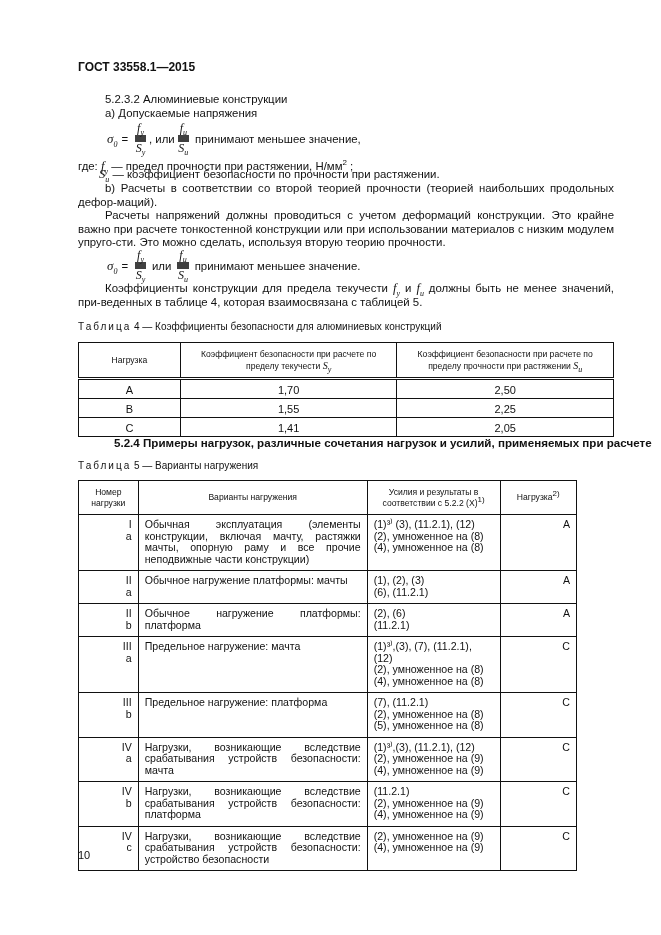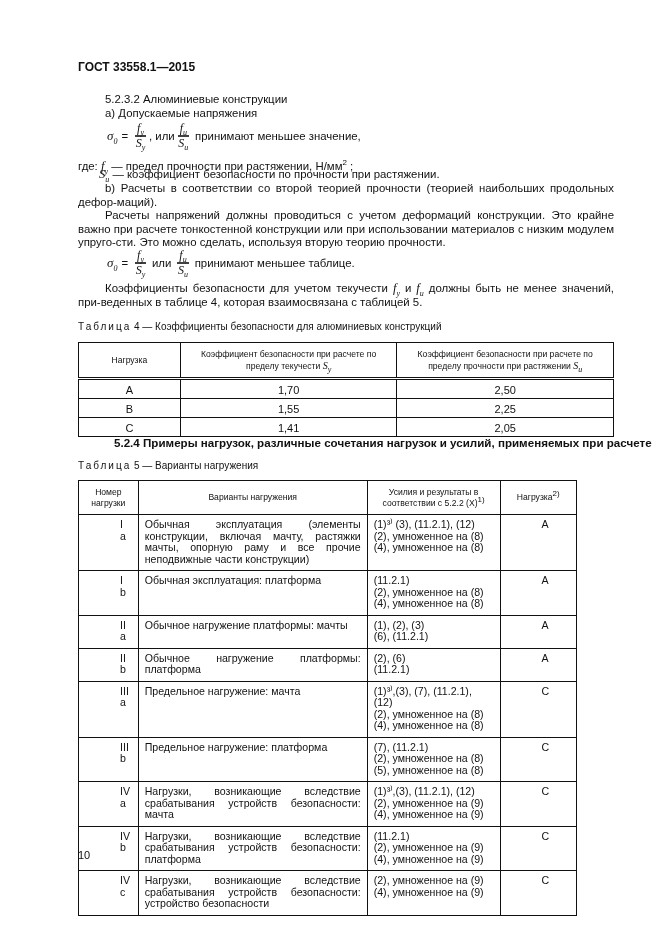--- a/index.html
+++ b/index.html
@@ -6,36 +6,36 @@
   body { width: 661px; height: 935px; position: relative; overflow: hidden;
          font-family: "Liberation Sans", sans-serif; color: #111; }
   .abs { position: absolute; }
   .doc-header { left: 78px; top: 60px; font-size: 12px; font-weight: bold; }
   .p { font-size: 11.4px; line-height: 13.5px; white-space: nowrap; }
   .ind { left: 105px; }
   .full { left: 78px; width: 536px; white-space: normal; text-align: justify; }
   .formula { font-size: 11.4px; display: flex; align-items: center; white-space: nowrap; }
   .frac { display: inline-flex; flex-direction: column; align-items: center; margin: 0 3px;
           font-style: italic; font-family: "Liberation Serif", serif; font-size: 12px; line-height: 13px; }
-  .frac .num { border-bottom: 2px solid #404040; padding: 0 2px; text-align: right; }
+  .frac .num { border-bottom: 7px solid #404040; padding: 0 2px; text-align: right; }
   .sym { font-family: "Liberation Serif", serif; font-style: italic; font-size: 13px; }
   sub, sup { font-size: 8px; line-height: 0; }
   .it { font-family: "Liberation Serif", serif; font-style: italic; font-size: 12.5px; }
   .caption { left: 78px; font-size: 10px; }
   .caption .sp { letter-spacing: 2px; }
   table { border-collapse: collapse; position: absolute; font-size: 10.5px; }
   td, th { border: 1.2px solid #111; vertical-align: top; }
   .t4 { left: 78px; top: 342px; width: 536px; }
   .t4 th { font-weight: normal; font-size: 8.6px; text-align: center; vertical-align: middle; height: 30px; padding: 2px 4px; line-height: 11px; }
   .t4 thead tr th { border-bottom: 3px double #111; }
   .t4 td { text-align: center; height: 17px; padding: 1px 0 0 0; font-size: 11px; vertical-align: middle; }
   .t5 { left: 78px; top: 480px; width: 499px; }
   .t5 th { font-weight: normal; font-size: 8.6px; text-align: center; vertical-align: middle; height: 31px; padding: 1px 3px; line-height: 11px; }
   .t5 td { font-size: 10.6px; line-height: 11.5px; padding: 4px 6px 5px 6px; }
-  .t5 td.c { text-align: left; padding-left: 41px; }
+  .t5 td.c { text-align: right; padding-left: 41px; }
   .t5 td.desc { text-align: justify; }
   .page-num { left: 78px; top: 849px; font-size: 11px; }
 </style>
 </head>
 <body>
 
 <div class="abs doc-header">ГОСТ 33558.1—2015</div>
 
 <div class="abs p ind" style="top:93px;">5.2.3.2 Алюминиевые конструкции</div>
 <div class="abs p ind" style="top:107px;">а) Допускаемые напряжения</div>
@@ -74,25 +74,25 @@
   <span style="margin:0 4px;">=</span>
   <span class="frac">
     <span class="num"><span>f</span><sub>y</sub></span>
     <span class="den"><span>S</span><sub>y</sub></span>
   </span>
   <span style="margin:0 3px;">или</span>
   <span class="frac">
     <span class="num"><span>f</span><sub>u</sub></span>
     <span class="den"><span>S</span><sub>u</sub></span>
   </span>
-  <span style="margin-left:3px;">принимают меньшее таблице.</span>
+  <span style="margin-left:3px;">принимают меньшее значение.</span>
 </div>
 
 <div class="abs p full" style="top:282px; text-indent:27px;">
-  <span>Коэффициенты безопасности для учетом текучести </span><span class="it"><span>f</span><sub>y</sub></span><span> и </span><span class="it"><span>f</span><sub>u</sub></span><span> должны быть не менее значений, при-веденных в таблице 4, которая взаимосвязана с таблицей 5.</span>
+  <span>Коэффициенты конструкции для предела текучести </span><span class="it"><span>f</span><sub>y</sub></span><span> и </span><span class="it"><span>f</span><sub>u</sub></span><span> должны быть не менее значений, при-веденных в таблице 4, которая взаимосвязана с таблицей 5.</span>
 </div>
 
 <div class="abs caption" style="top:321px;">
   <span class="sp">Таблица</span><span> 4 — Коэффициенты безопасности для алюминиевых конструкций</span>
 </div>
 
 <table class="t4">
   <colgroup>
       <col style="width:102px">
       <col style="width:217px">
@@ -150,30 +150,20 @@
         <td class="c">I a</td>
         <td class="desc">Обычная эксплуатация (элементы конструкции, включая мачту, растяжки мачты, опорную раму и все прочие неподвижные части конструкции)</td>
         <td>
           <div>(1)³⁾ (3), (11.2.1), (12)</div>
           <div>(2), умноженное на (8)</div>
           <div>(4), умноженное на (8)</div>
         </td>
         <td class="c">A</td>
       </tr>
       <tr>
-        <td class="c">I b</td>
-        <td class="desc">Обычная эксплуатация: платформа</td>
-        <td>
-          <div>(11.2.1)</div>
-          <div>(2), умноженное на (8)</div>
-          <div>(4), умноженное на (8)</div>
-        </td>
-        <td class="c">A</td>
-      </tr>
-      <tr>
         <td class="c">II a</td>
         <td class="desc">Обычное нагружение платформы: мачты</td>
         <td>
           <div>(1), (2), (3)</div>
           <div>(6), (11.2.1)</div>
         </td>
         <td class="c">A</td>
       </tr>
       <tr>
         <td class="c">II b</td>

